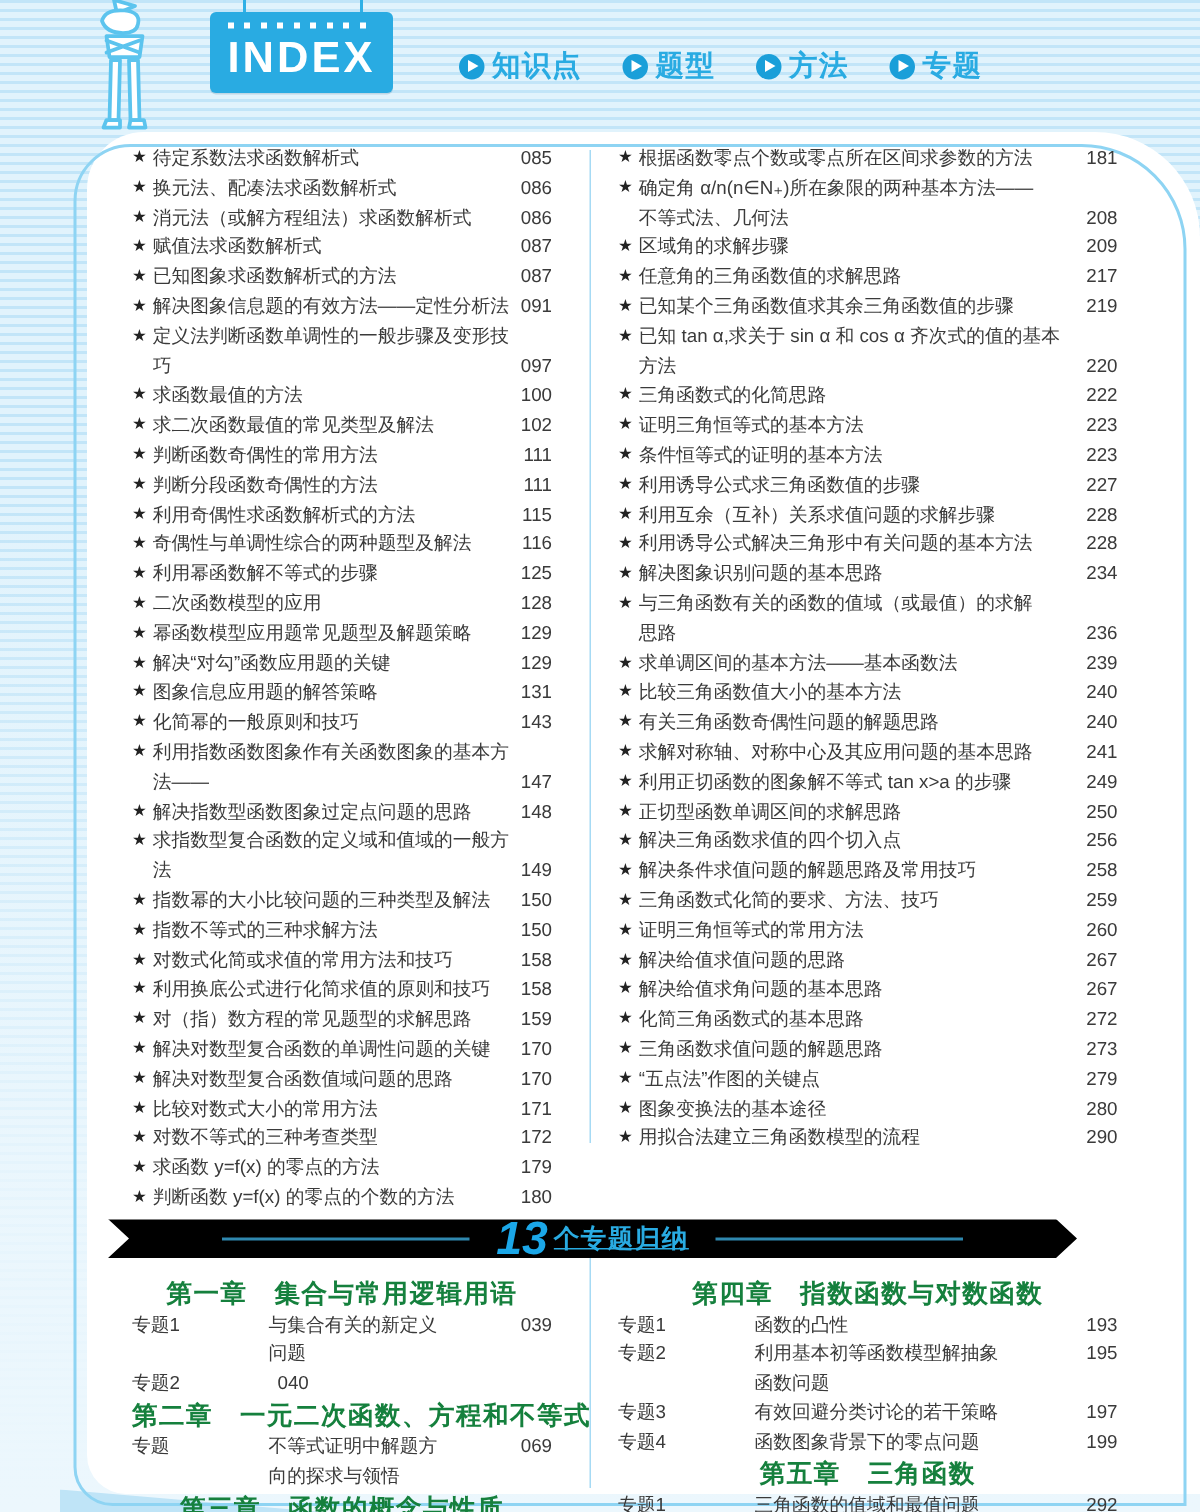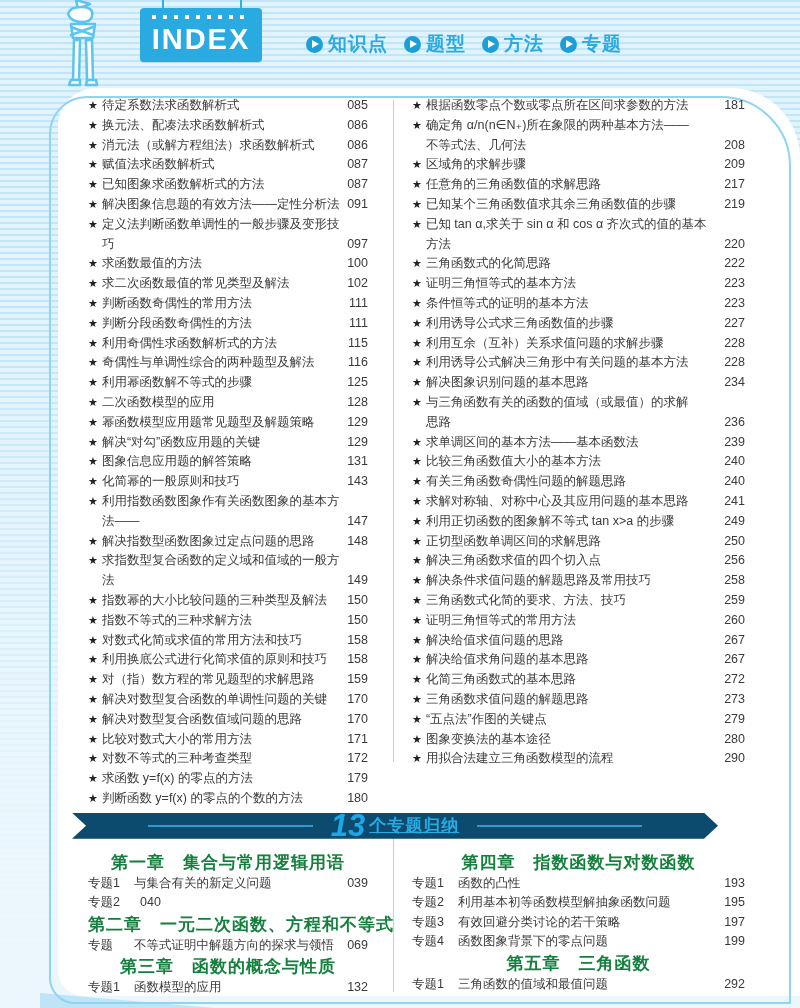--- a/index.html
+++ b/index.html
@@ -13,21 +13,21 @@
 
   
   .mascot{position:absolute;left:46px;top:0;width:74px;height:90px;z-index:2;}
   .sign-string{position:absolute;top:0;width:2px;height:10px;background:#2fb0e6;z-index:2;}
   .sign{position:absolute;left:140px;top:8px;width:122px;height:54px;background:#29ABE2;
     border-radius:4px;z-index:2;box-shadow:0 1px 0 rgba(0,60,100,.15);}
   .sign-dots{position:absolute;left:12px;right:12px;top:7px;height:4px;
     background:repeating-linear-gradient(90deg,#ffffff 0 4px,rgba(255,255,255,0) 4px 11px);}
   .sign-text{position:absolute;left:0;right:0;top:15px;text-align:center;color:#fff;
     font-size:29px;font-weight:bold;letter-spacing:2px;line-height:32px;}
-  .tabs{position:absolute;left:306px;top:31px;display:flex;align-items:flex-end;gap:16px;z-index:2;}
+  .tabs{position:absolute;left:306px;top:31px;display:flex;align-items:flex-end;gap:27px;z-index:2;}
   .tab{display:flex;align-items:center;}
   .play-icon{width:17px;height:17px;border-radius:50%;background:#1a9fd9;position:relative;display:inline-block;}
   .play-icon::after{content:"";position:absolute;left:6px;top:4.5px;border-left:7px solid #fff;
     border-top:4px solid transparent;border-bottom:4px solid transparent;}
   .tab-label{margin-left:5px;font-size:19px;font-weight:bold;color:#29ABE2;letter-spacing:1px;}
 
   
   .card{position:absolute;left:58px;top:88px;width:742px;height:908px;background:#fff;
     border-radius:38px 70px 0 26px;z-index:2;padding:8px 55px 0 30px;box-sizing:border-box;}
   .card::before{content:"";position:absolute;left:-9px;top:8px;width:100%;height:100%;
@@ -43,34 +43,34 @@
   .icol.right{width:333px;margin-left:44px;}
   .entry{display:flex;align-items:flex-start;font-size:12.5px;line-height:19.8px;color:#3a3a3a;}
   .star{margin-right:4px;font-size:11px;color:#222;flex:none;}
   .entry-text{flex:1;min-width:0;}
   .l2{display:block;}
   .l2:empty{display:none;}
   .page{margin-left:6px;align-self:flex-end;color:#3a3a3a;flex:none;}
   .page:empty{display:none;}
 
   
-  .banner{margin:4px 0 0 -16px;width:646px;height:26px;background:#0c4a6e;
+  .banner{margin:4px 0 0 -16px;width:646px;height:26px;background:#000000;
     display:flex;align-items:center;justify-content:center;
     clip-path:polygon(0 0,calc(100% - 14px) 0,100% 50%,calc(100% - 14px) 100%,0 100%,14px 50%);}
   .bline{height:2px;background:#3fb6e9;flex:1;max-width:165px;margin:0 18px;opacity:.75;}
   .bnum{font-size:31px;font-weight:bold;font-style:italic;color:#1ba7e8;line-height:26px;margin-right:4px;}
   .blabel{font-size:17px;font-weight:bold;color:#29ABE2;letter-spacing:1px;text-decoration:underline;}
 
   
   .chapters{display:flex;margin-top:12px;}
   .ccol.left{width:280px;}
   .ccol.right{width:333px;margin-left:44px;}
   .chapter-title{font-size:17px;font-weight:bold;color:#15803d;text-align:center;
     line-height:23px;letter-spacing:1px;white-space:nowrap;}
-  .topic{display:flex;align-items:flex-start;font-size:12.5px;line-height:19.5px;color:#3a3a3a;}
+  .topic{display:flex;align-items:flex-start;font-size:12.5px;line-height:19.5px;color:#3a3a3a;gap:45px;}
   .topic-no{width:46px;flex:none;}
   .topic-label{flex:1;min-width:0;}
   .topic-page{margin-left:6px;flex:none;}
   .topic-page:empty{display:none;}
 
   .swoosh{position:absolute;left:40px;top:988px;width:175px;height:20px;background:#bfe4f7;z-index:1;
     clip-path:polygon(0 25%,100% 100%,0 100%);}
 </style>
 </head>
 <body>

